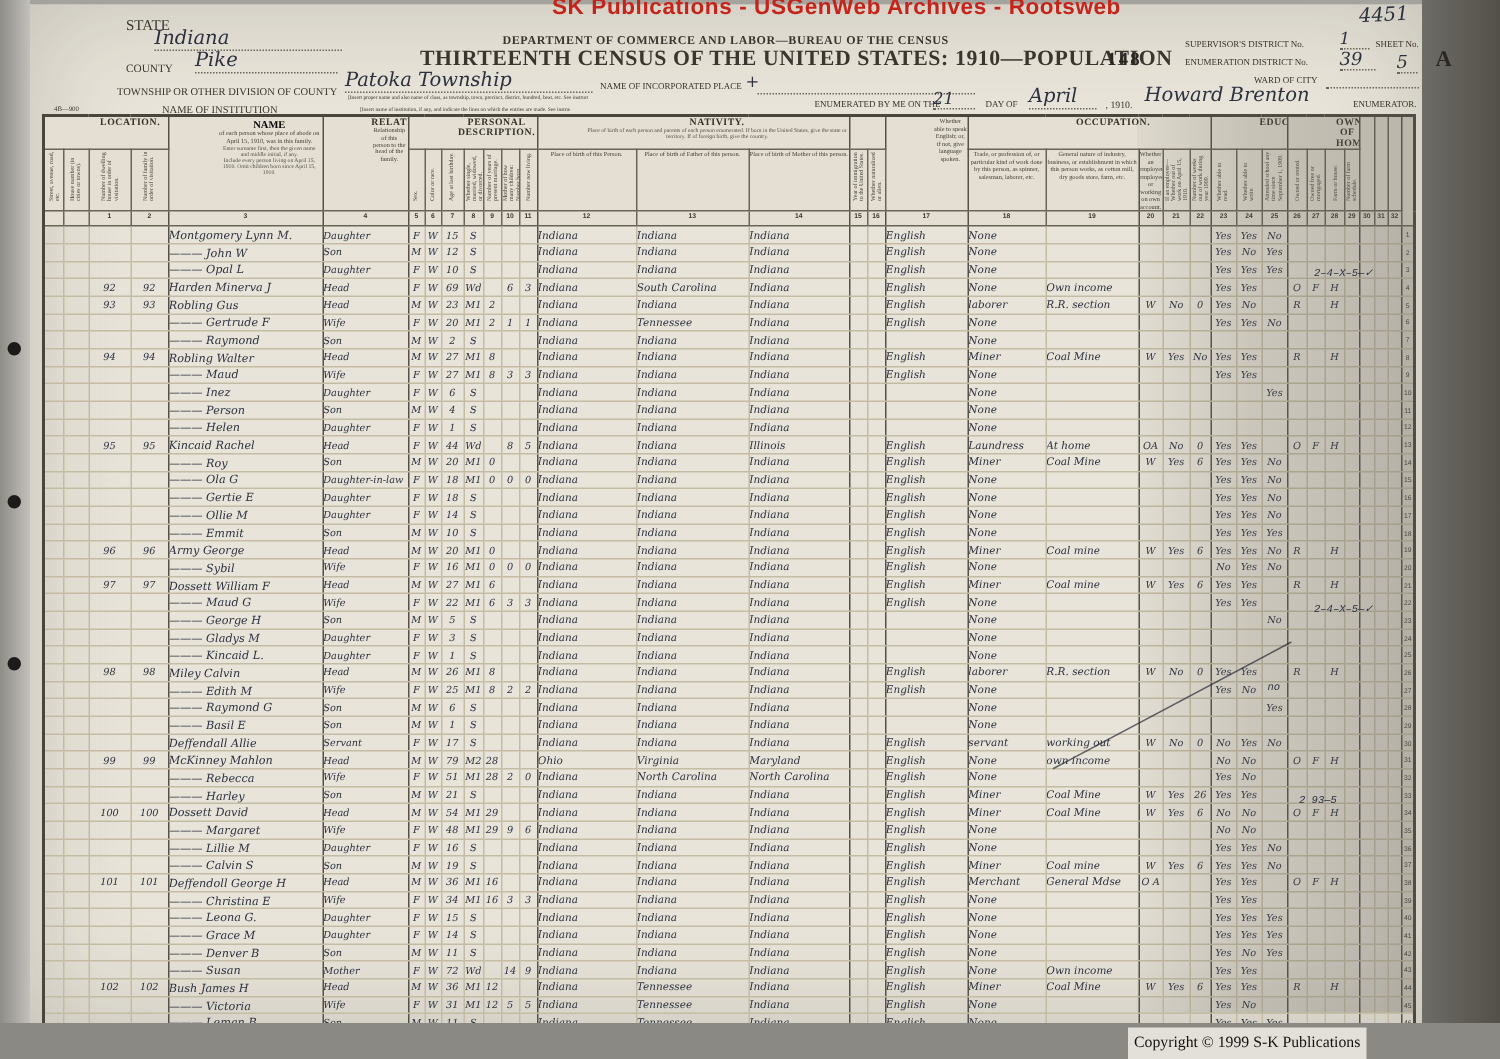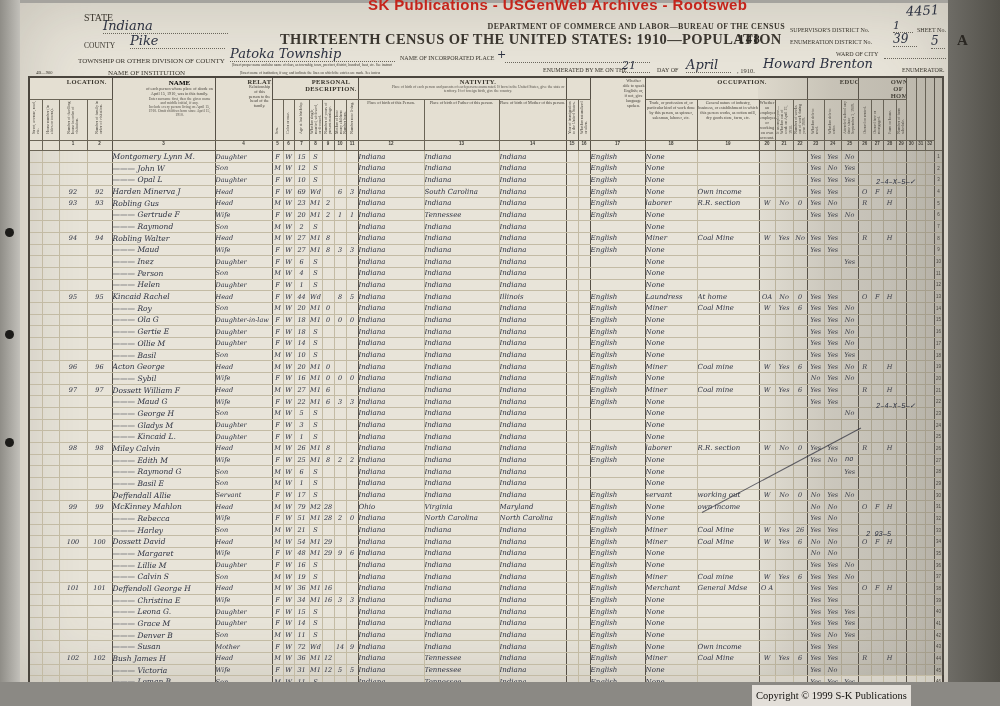--- a/index.html
+++ b/index.html
@@ -65,21 +65,21 @@
   <span class="ink inkabs dots" style="left:103px;top:18px;font-size:13px;min-width:125px">Indiana</span>
   <span class="pr" style="left:84px;top:41px;font-size:7.5px">COUNTY</span>
   <span class="ink inkabs dots" style="left:130px;top:33px;font-size:13px;min-width:95px">Pike</span>
   <span class="pr" style="left:78px;top:57px;font-size:7px">TOWNSHIP OR OTHER DIVISION OF COUNTY</span>
   <span class="ink inkabs dots" style="left:230px;top:46px;font-size:13px;min-width:165px">Patoka Township</span>
   <span class="pr" style="left:232px;top:63px;font-size:3.6px;max-width:160px;overflow:hidden">[Insert proper name and also name of class, as township, town, precinct, district, hundred, beat, etc.  See instructions.]</span>
   <span class="pr" style="left:36px;top:70px;font-size:4.5px">4B—900</span>
   <span class="pr" style="left:108px;top:69px;font-size:7px">NAME OF INSTITUTION</span>
   <span class="pr" style="left:240px;top:71px;font-size:3.6px;max-width:140px;overflow:hidden">[Insert name of institution, if any, and indicate the lines on which the entries are made.  See instructions.]</span>
 
-  <div class="pr" style="left:335px;top:22px;width:450px;text-align:right;font-size:8px;font-weight:bold;letter-spacing:.4px">DEPARTMENT OF COMMERCE AND LABOR—BUREAU OF THE CENSUS</div>
+  <div class="pr" style="left:335px;top:22px;width:450px;text-align:left;font-size:8px;font-weight:bold;letter-spacing:.4px">DEPARTMENT OF COMMERCE AND LABOR—BUREAU OF THE CENSUS</div>
   <div class="pr" style="left:280px;top:31px;width:480px;text-align:center;font-size:14.5px;font-weight:bold;letter-spacing:.4px">THIRTEENTH CENSUS OF THE UNITED STATES: 1910—POPULATION</div>
   <span class="pr stamp" style="left:738px;top:32px">148</span>
   <span class="pr" style="left:400px;top:55px;font-size:6px">NAME OF INCORPORATED PLACE</span>
   <span class="ink inkabs" style="left:497px;top:48px;font-size:11px">+</span>
   <div class="dotline" style="left:505px;top:62px;width:145px"></div>
   <span class="pr" style="left:543px;top:67px;font-size:6px">ENUMERATED BY ME ON THE</span>
   <span class="ink inkabs dots" style="left:622px;top:59px;font-size:11px;min-width:28px">21</span>
   <span class="pr" style="left:657px;top:67px;font-size:6px">DAY OF</span>
   <span class="ink inkabs dots" style="left:686px;top:57px;font-size:13px;min-width:45px">April</span>
   <span class="pr" style="left:737px;top:67px;font-size:6.5px">, 1910.</span>
@@ -909,21 +909,21 @@
             <td class="hw ct"></td>
             <td class="hw ct"></td>
             <td class="hw ct hv"></td>
             <td class="rn">17</td>
           </tr>
           <tr>
             <td class="hw ct"></td>
             <td class="hw ct"></td>
             <td class="hw ct"></td>
             <td class="hw ct hv"></td>
-            <td class="hw nm hv">——— Basil</td>
+            <td class="hw nm hv">——— Emmit</td>
             <td class="hw rl hv">Son</td>
             <td class="hw ct">M</td>
             <td class="hw ct">W</td>
             <td class="hw ct">10</td>
             <td class="hw ct">S</td>
             <td class="hw ct"></td>
             <td class="hw ct"></td>
             <td class="hw ct hv"></td>
             <td class="hw pb">Indiana</td>
             <td class="hw pb">Indiana</td>
@@ -946,21 +946,21 @@
             <td class="hw ct"></td>
             <td class="hw ct"></td>
             <td class="hw ct hv"></td>
             <td class="rn">18</td>
           </tr>
           <tr class="hh">
             <td class="hw ct"></td>
             <td class="hw ct"></td>
             <td class="hw ct">96</td>
             <td class="hw ct hv">96</td>
-            <td class="hw nm hv">Acton George</td>
+            <td class="hw nm hv">Army George</td>
             <td class="hw rl hv">Head</td>
             <td class="hw ct">M</td>
             <td class="hw ct">W</td>
             <td class="hw ct">20</td>
             <td class="hw ct">M1</td>
             <td class="hw ct">0</td>
             <td class="hw ct"></td>
             <td class="hw ct hv"></td>
             <td class="hw pb">Indiana</td>
             <td class="hw pb">Indiana</td>

